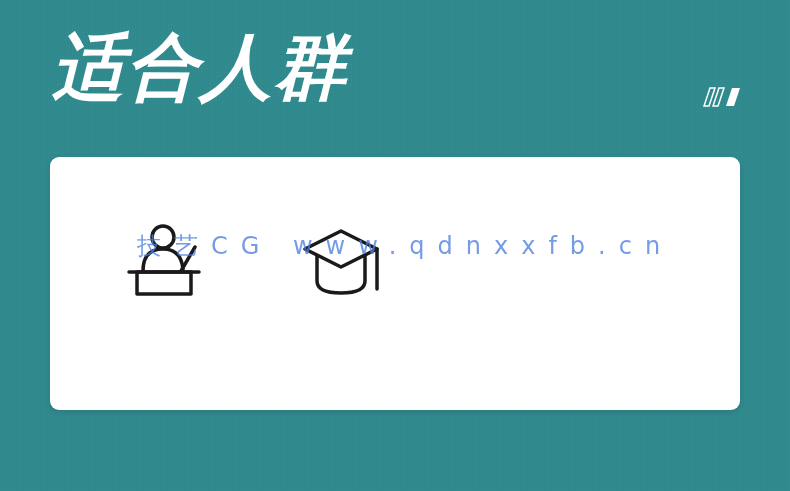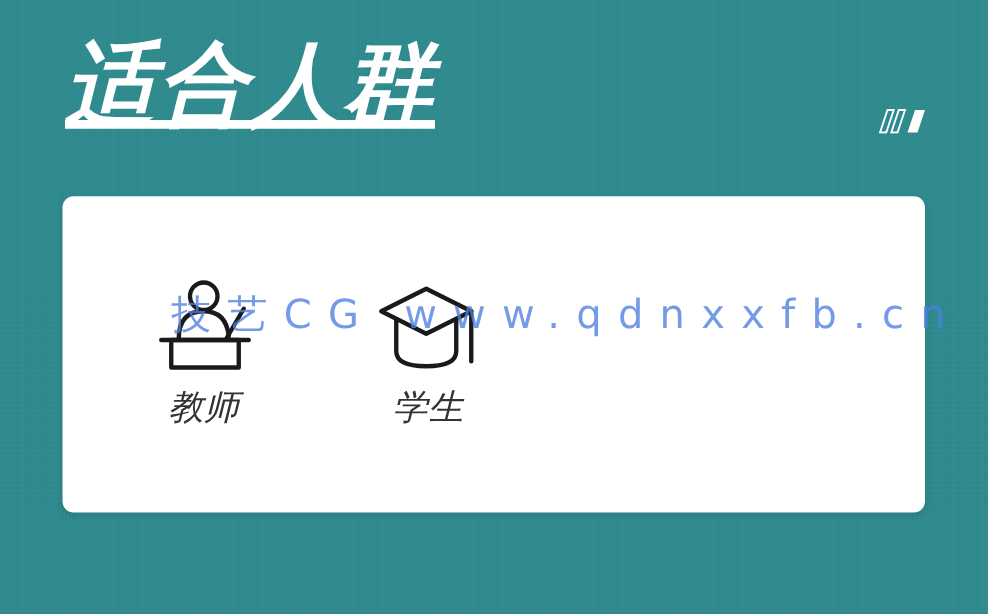--- a/index.html
+++ b/index.html
@@ -9,42 +9,41 @@
     background-image:
       repeating-linear-gradient(90deg, rgba(255,255,255,0.018) 0 1px, transparent 1px 3px),
       repeating-linear-gradient(0deg, rgba(0,0,0,0.02) 0 1px, transparent 1px 4px);
     font-family:"DejaVu Sans", sans-serif;
   }
   .title {
     position:absolute; left:52px; top:22px;
     font-size:72px; font-weight:bold; color:#ffffff; font-style:italic;
     letter-spacing:2px; line-height:90px;
     font-family:"DejaVu Sans", sans-serif;
-    text-decoration:underline;
   }
   .stripes { position:absolute; left:703px; top:87px; width:38px; height:20px; }
   .card {
     position:absolute; left:50px; top:157px; width:690px; height:253px;
     background:#ffffff; border-radius:9px;
     box-shadow:0 2px 6px rgba(0,0,0,0.12);
   }
   .item { position:absolute; top:62px; text-align:center; }
   .item .icon { display:block; margin:0 auto; }
   .item .label {
     display:block; margin-top:8px;
     font-size:28px; color:#333333; font-style:italic;
     font-family:"DejaVu Sans", sans-serif; font-weight:300; white-space:nowrap;
     letter-spacing:0.5px;
   }
   .item-teacher { left:68px; width:90px; }
   .item-student { left:245px; width:95px; }
   .item-fan { left:425px; width:210px; }
   .watermark {
     position:absolute; left:137px; top:230px;
-    font-size:32px; color:#4f7fe0; opacity:0.78;
+    font-size:24px; color:#4f7fe0; opacity:0.78;
     letter-spacing:13px; white-space:nowrap;
     font-family:"DejaVu Sans", sans-serif;
   }
 </style>
 </head>
 <body>
 
 <div class="title">适合人群</div>
 
 <svg class="stripes" viewBox="0 0 38 20">
@@ -58,30 +57,28 @@
   <div class="item item-teacher">
     <svg class="icon" width="80" height="80" viewBox="0 0 80 80">
       <g fill="none" stroke="#1a1a1a" stroke-width="3.5" stroke-linecap="round" stroke-linejoin="round">
         <circle cx="40" cy="18" r="11"></circle>
         <path d="M20 52 Q20 30 40 30 Q58 30 60 50"></path>
         <line x1="58" y1="52" x2="72" y2="28"></line>
         <line x1="6" y1="53" x2="76" y2="53"></line>
         <rect x="14" y="53" width="54" height="22"></rect>
       </g>
     </svg>
-    <span class="label">教师</span>
   </div>
 
   <div class="item item-student">
     <svg class="icon" width="84" height="80" viewBox="0 0 84 80">
       <g fill="none" stroke="#1a1a1a" stroke-width="3.5" stroke-linecap="round" stroke-linejoin="round">
         <polygon points="40,12 76,30 40,48 4,30"></polygon>
         <path d="M16 37 V62 Q16 74 40 74 Q64 74 64 62 V37"></path>
         <line x1="76" y1="30" x2="76" y2="70"></line>
       </g>
     </svg>
-    <span class="label">学生</span>
   </div>
 
 
 </div>
 
 <div class="watermark">技艺CG www.qdnxxfb.cn</div>
 
 </body></html>

